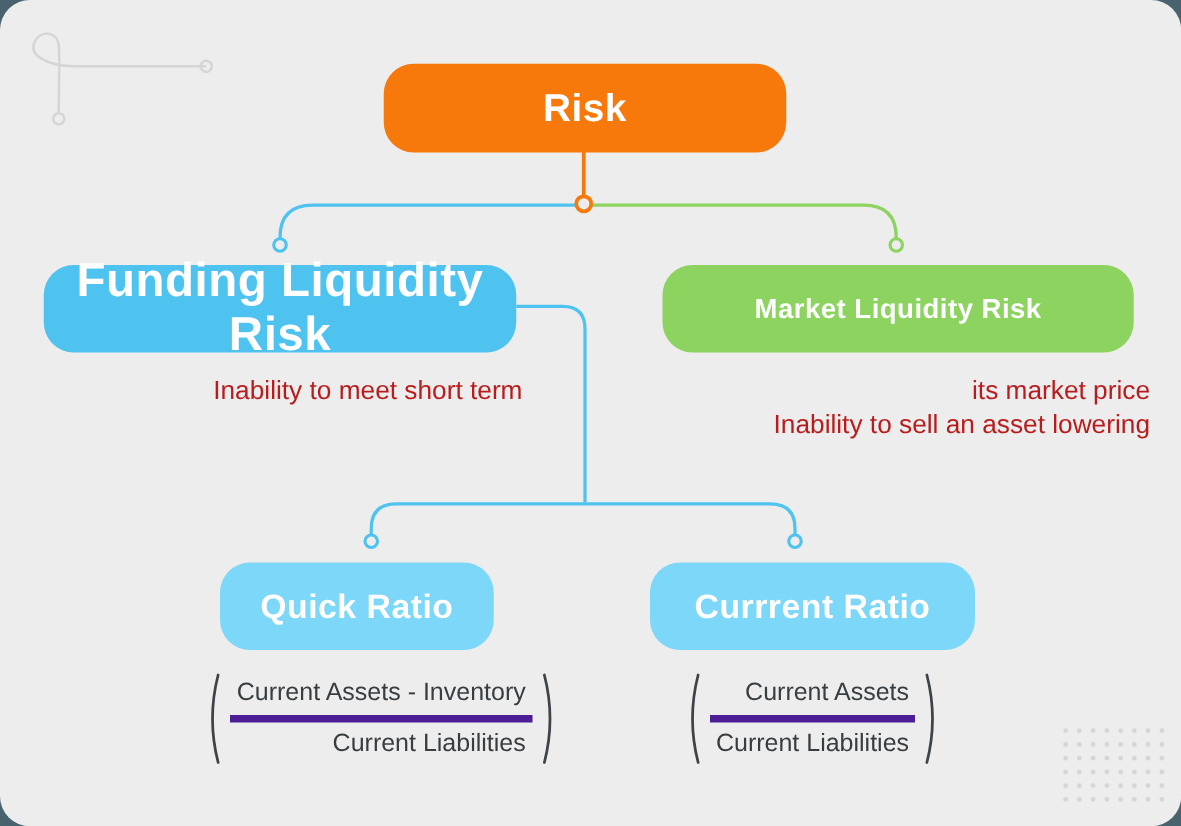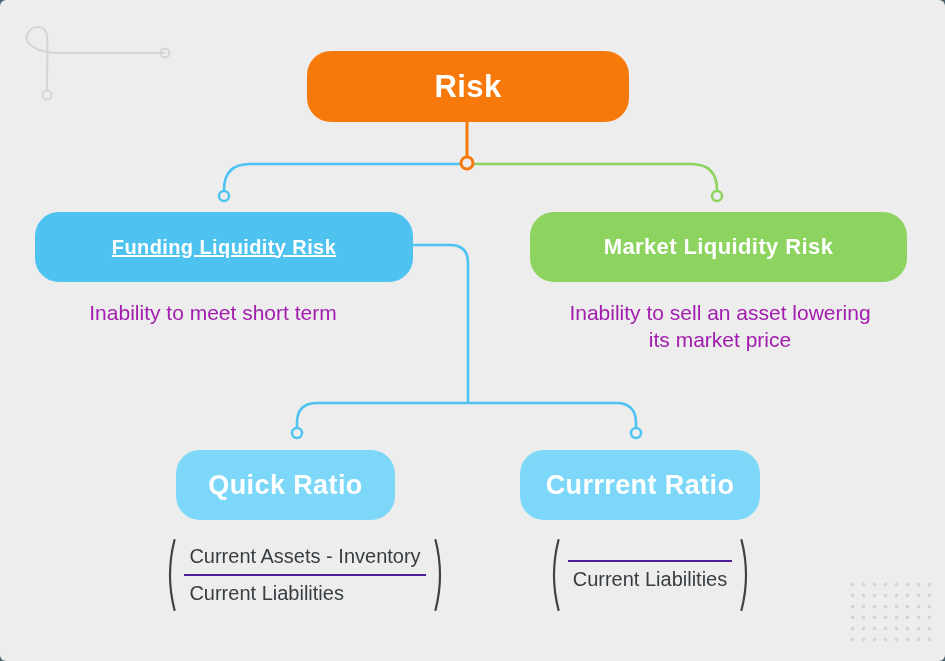--- a/index.html
+++ b/index.html
@@ -1,49 +1,49 @@
 <!DOCTYPE html>
 <html><head>
 <meta charset="utf-8">
 <style>
   html,body { margin:0; padding:0; background:#48626E; }
   .card {
     position:relative; width:945px; height:661px;
-    background:#EDEDED; border-radius:6px; overflow:hidden;
+    background:#EDEDED; border-radius:24px; overflow:hidden;
     font-family:"Liberation Sans", sans-serif;
   }
   svg.overlay { position:absolute; left:0; top:0; pointer-events:none; }
 
   .node {
     position:absolute; display:flex; align-items:center; justify-content:center;
     color:#FFFFFF; font-weight:700; border-radius:24px; letter-spacing:0.4px;
     text-align:center;
   }
   .node-risk    { left:307px; top:51px;  width:322px; height:71px; background:#F7790B; font-size:31px; }
-  .node-funding { left:35px;  top:212px; width:378px; height:70px; background:#4EC3F0; font-size:20px;text-decoration:underline; }
+  .node-funding { left:35px;  top:212px; width:378px; height:70px; background:#4EC3F0; font-size:38px; }
   .node-market  { left:530px; top:212px; width:377px; height:70px; background:#8CD45F; font-size:22px; }
   .node-quick   { left:176px; top:450px; width:219px; height:70px; background:#7DD7F8; font-size:27px; }
-  .node-current { left:520px; top:450px; width:240px; height:70px; background:#7DD7F8; font-size:27px; }
+  .node-current { left:520px; top:450px; width:260px; height:70px; background:#7DD7F8; font-size:27px; }
 
   .desc {
-    position:absolute; text-align:center; color:#a21caf;
+    position:absolute; text-align:right; color:#b91c1c;
     font-size:21px; line-height:27px;
   }
   .desc-funding { left:8px;   top:299px; width:410px; }
   .desc-market  { left:520px; top:299px; width:400px; }
 
   .formula {
     position:absolute; display:flex; align-items:center; justify-content:center;
     gap:7px; color:#383D41; font-size:20px;
   }
   .formula-quick   { left:140px; top:536px; width:330px; }
   .formula-current { left:525px; top:536px; width:250px; }
-  .fraction { display:flex; flex-direction:column; align-items:stretch; text-align:left; }
+  .fraction { display:flex; flex-direction:column; align-items:stretch; text-align:right; }
   .numerator   { padding:0 5px 6px 5px; }
-  .denominator { padding:6px 5px 0 5px; border-top:2px solid #4c1d95; }
+  .denominator { padding:6px 5px 0 5px; border-top:6px solid #4c1d95; }
   .paren { flex:0 0 auto; }
 
   .dots {
     position:absolute; left:845px; top:577px; width:88px; height:66px;
     background-image: radial-gradient(circle, #D5D5D5 1.8px, transparent 2.1px);
     background-size:11px 11px; background-position:2px 2px;
   }
   .squiggle { position:absolute; left:18px; top:14px; }
 </style>
 </head>
@@ -86,22 +86,22 @@
 
   <div class="node node-market">
     <span>Market Liquidity Risk</span>
   </div>
 
   <div class="desc desc-funding">
     <div>Inability to meet short term</div>
   </div>
 
   <div class="desc desc-market">
+    <div>its market price</div>
     <div>Inability to sell an asset lowering</div>
-    <div>its market price</div>
   </div>
 
   <div class="node node-quick">
     <span>Quick Ratio</span>
   </div>
 
   <div class="node node-current">
     <span>Currrent Ratio</span>
   </div>
 
@@ -116,20 +116,21 @@
     <svg class="paren" width="15" height="78" viewBox="0 0 15 78">
       <path d="M2.5 4 Q11.5 39 2.5 74" fill="none" stroke="#3E4347" stroke-width="2.2" stroke-linecap="round"></path>
     </svg>
   </div>
 
   <div class="formula formula-current">
     <svg class="paren" width="15" height="78" viewBox="0 0 15 78">
       <path d="M12.5 4 Q3.5 39 12.5 74" fill="none" stroke="#3E4347" stroke-width="2.2" stroke-linecap="round"></path>
     </svg>
     <div class="fraction">
+      <div class="numerator">Current Assets</div>
       <div class="denominator">Current Liabilities</div>
     </div>
     <svg class="paren" width="15" height="78" viewBox="0 0 15 78">
       <path d="M2.5 4 Q11.5 39 2.5 74" fill="none" stroke="#3E4347" stroke-width="2.2" stroke-linecap="round"></path>
     </svg>
   </div>
 
   <div class="dots"></div>
 
 </div>

